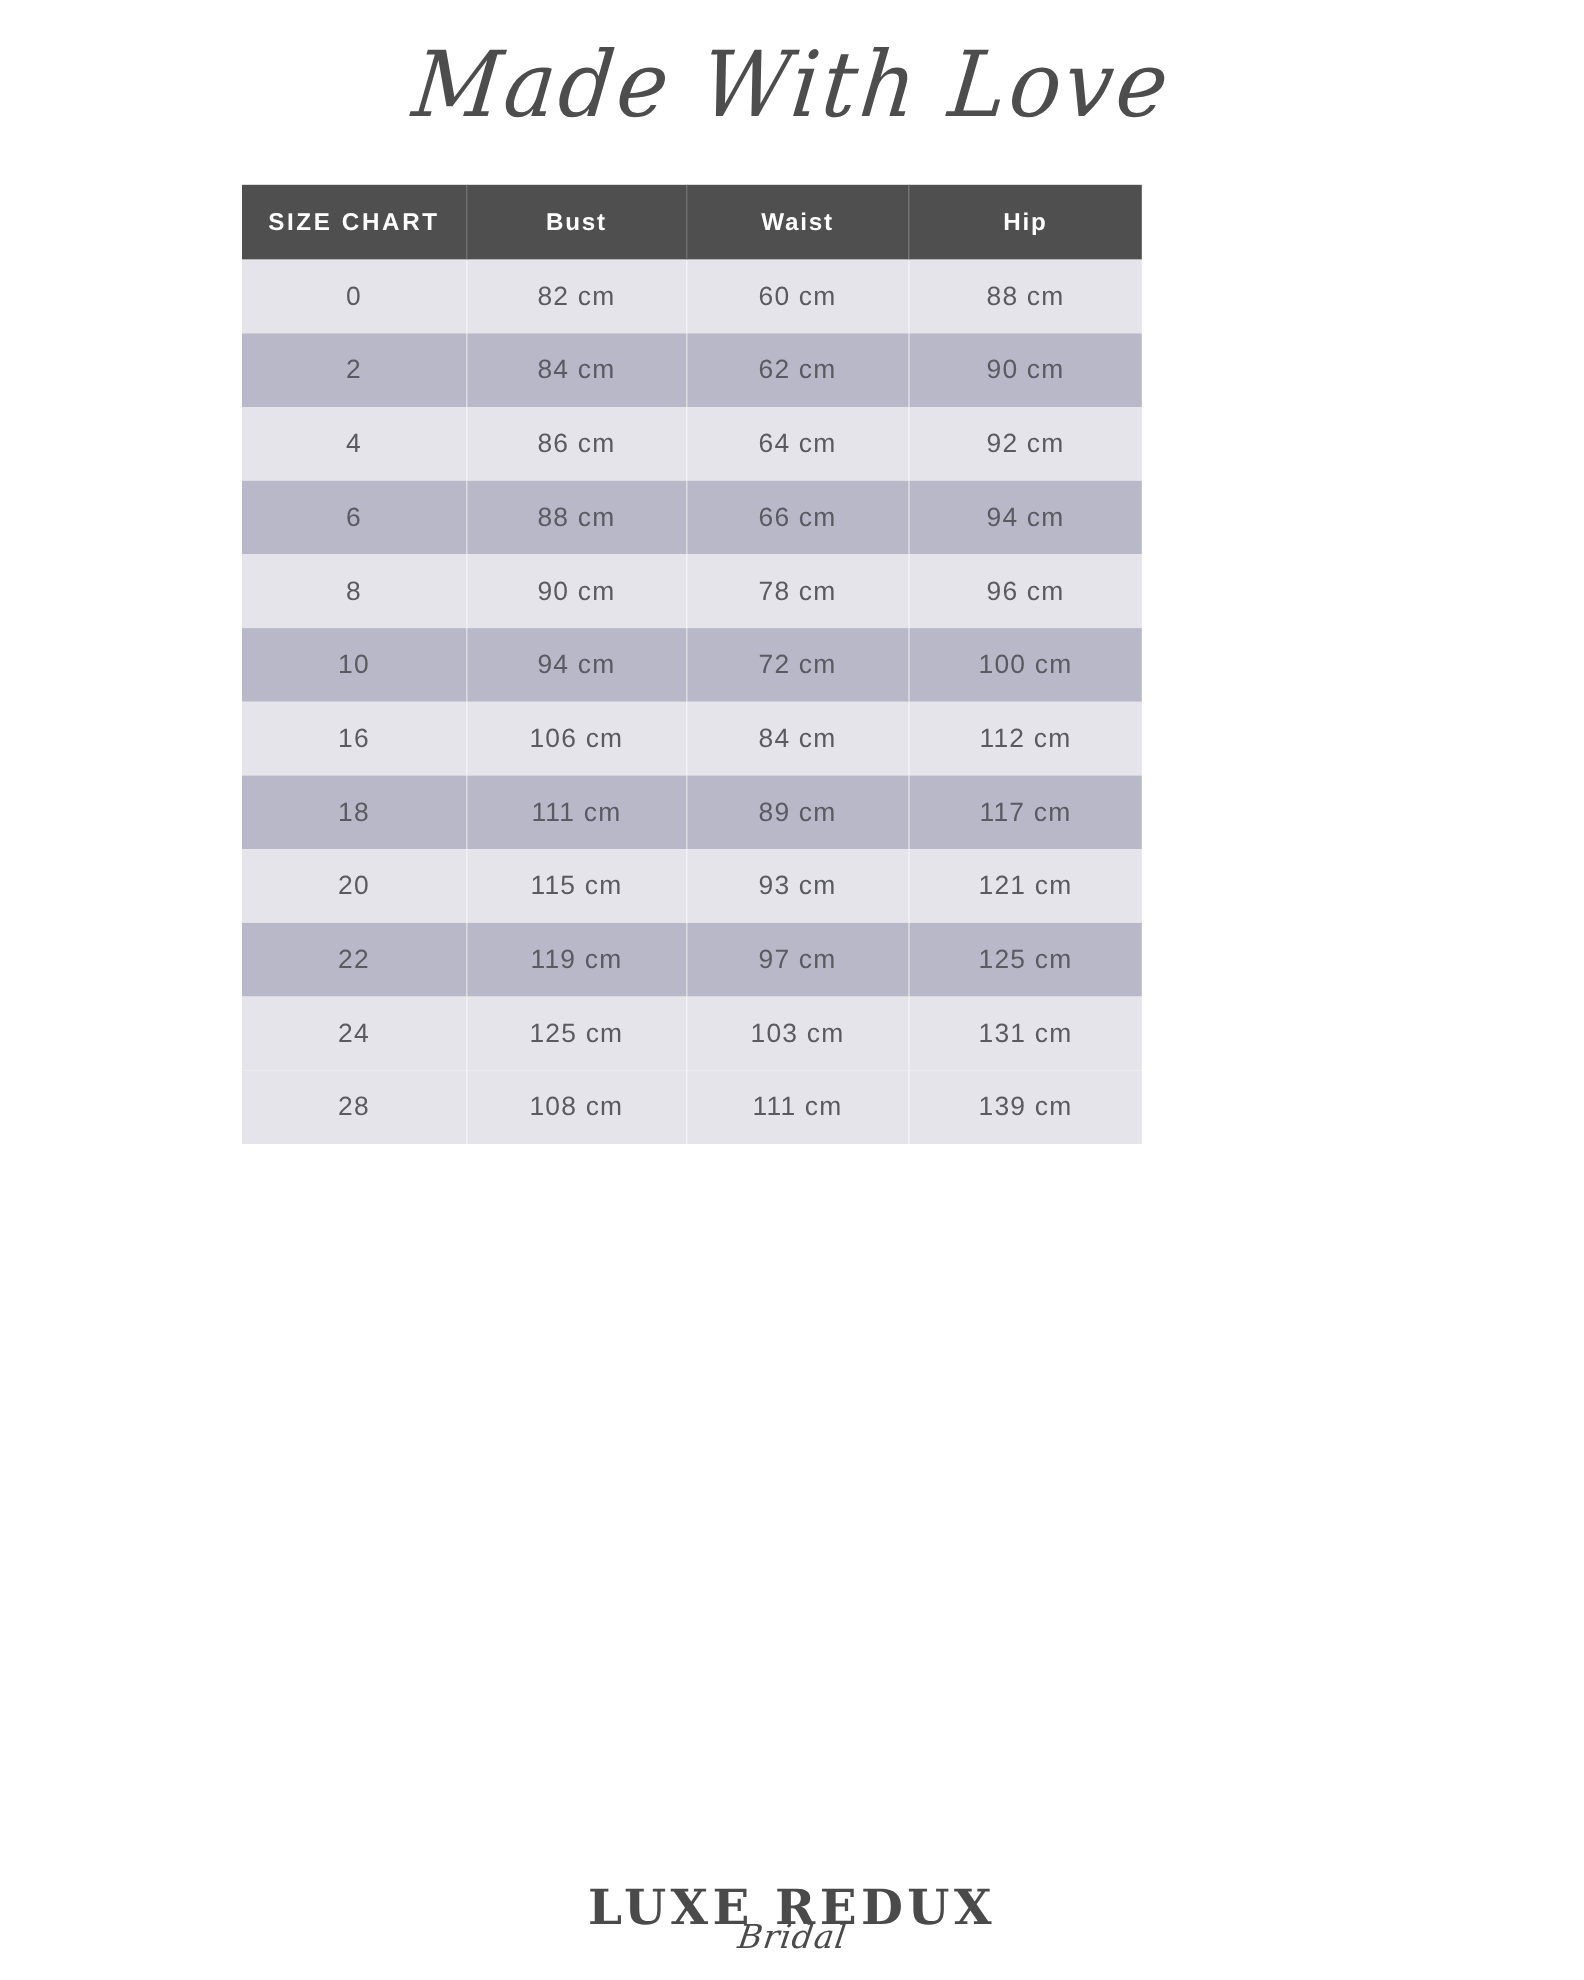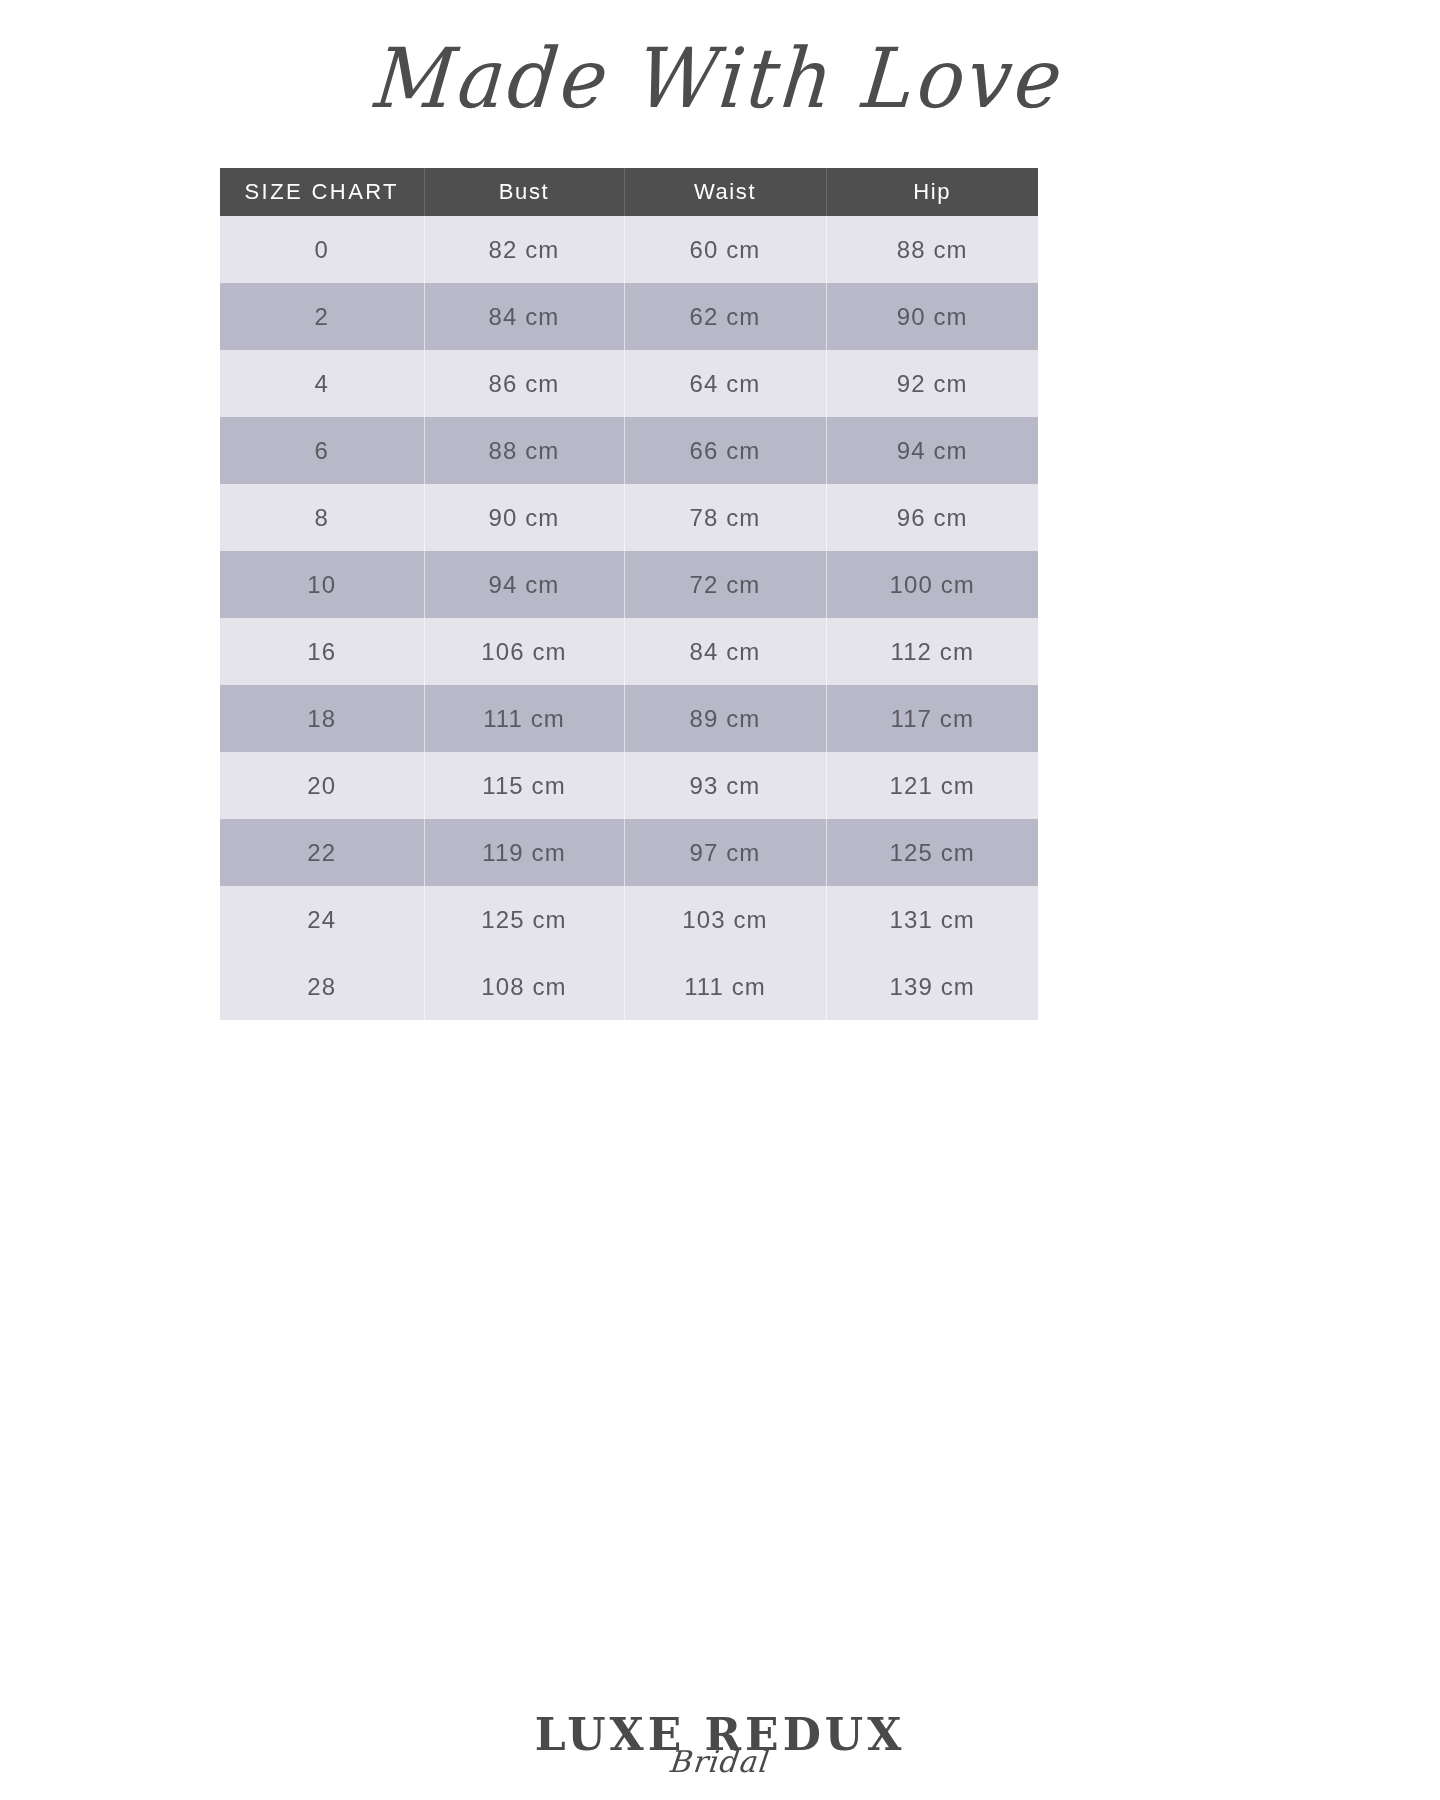--- a/index.html
+++ b/index.html
@@ -58,24 +58,24 @@
     table-layout: fixed;
   }
   table.size-chart col.c-size { width: 204px; }
   table.size-chart col.c-bust { width: 200px; }
   table.size-chart col.c-waist { width: 202px; }
   table.size-chart col.c-hip  { width: 212px; }
 
   thead th {
     background: #504f4f;
     color: #ffffff;
-    font-weight: 400;
+    font-weight: 700;
     font-size: 22px;
     letter-spacing: 1.6px;
-    height: 48px;
+    height: 68px;
     text-align: center;
     vertical-align: middle;
     border-right: 1px solid #6a6969;
     padding: 0;
   }
   thead th:last-child { border-right: none; }
   thead th.size-head {
     letter-spacing: 2.4px;
   }
 

